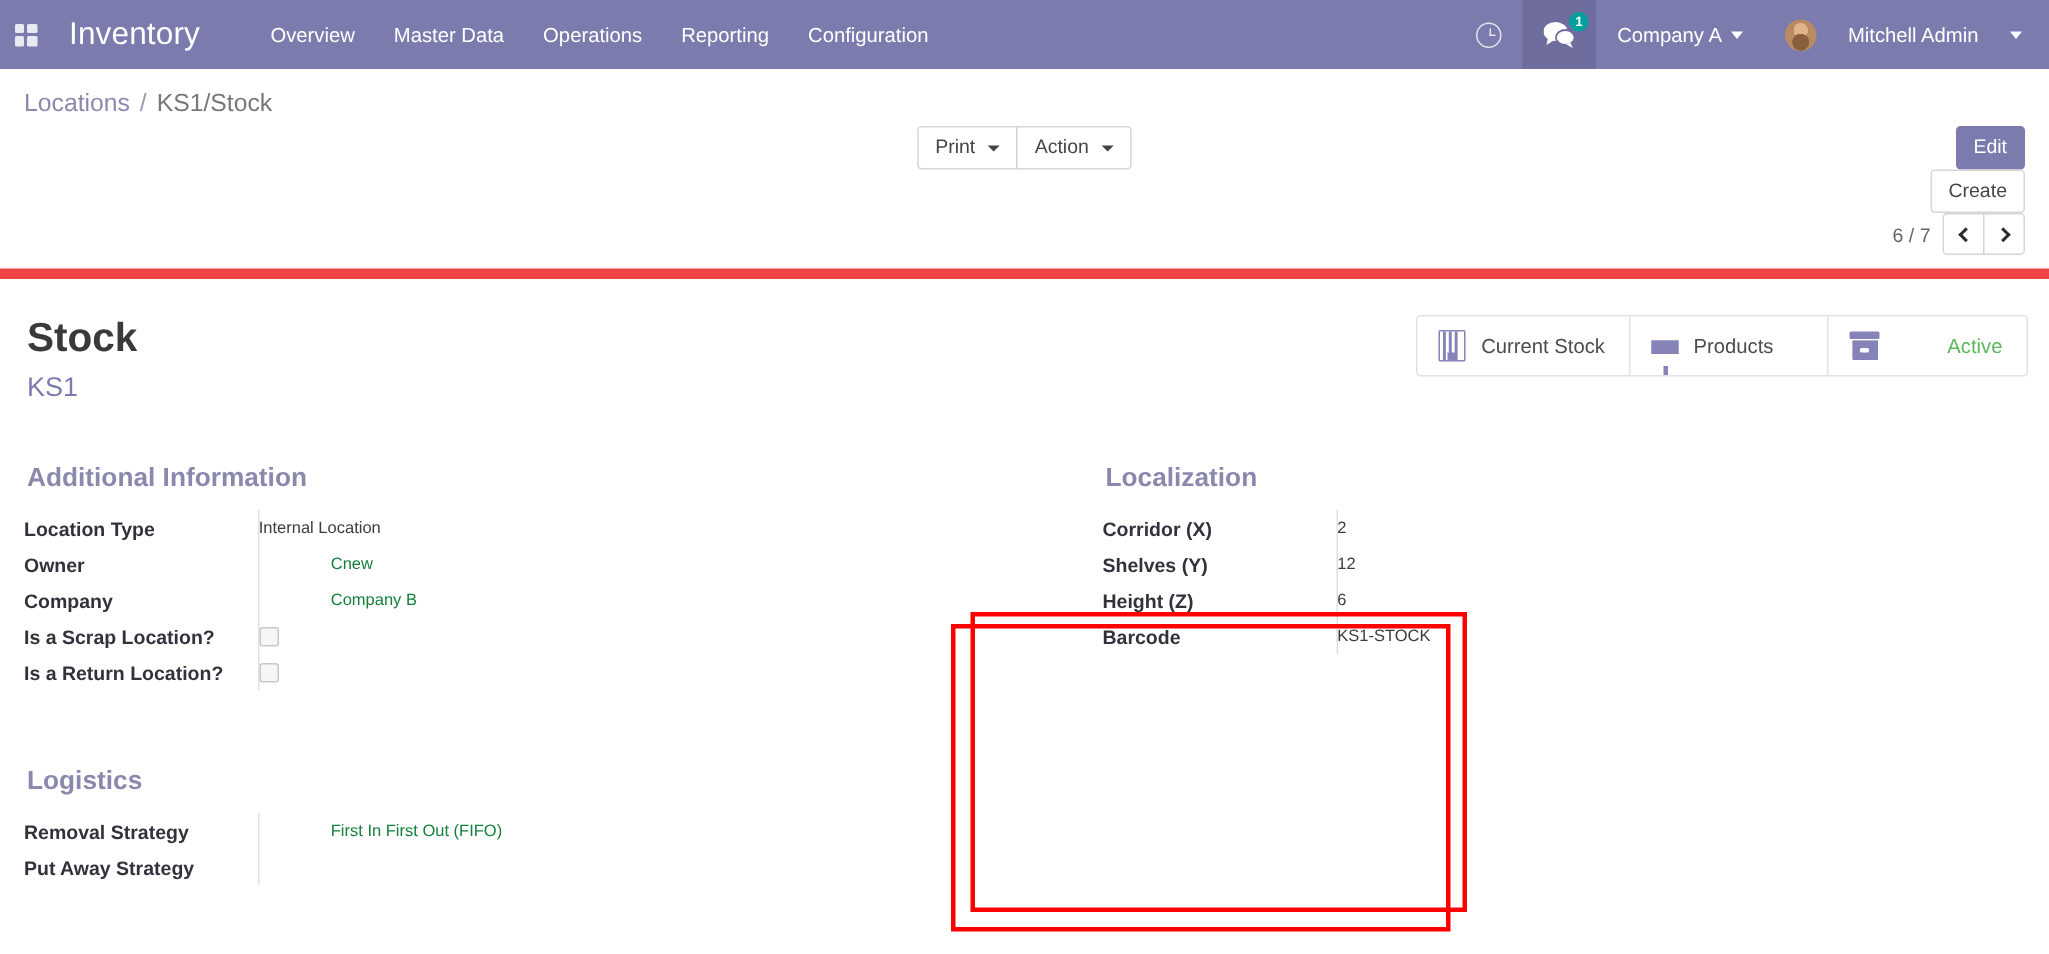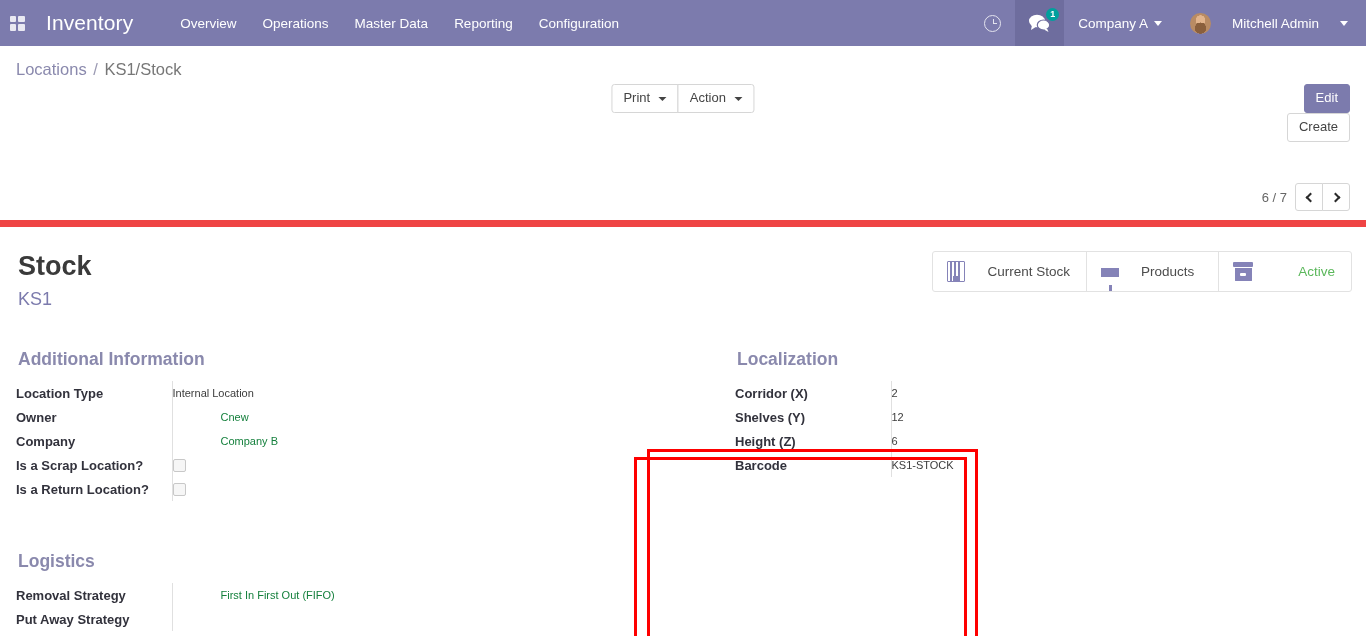--- a/index.html
+++ b/index.html
@@ -178,21 +178,20 @@
     border-right: 4px solid transparent;
     border-top: 4px solid #444;
     display: inline-block;
     margin-left: 5px;
     vertical-align: middle;
   }
   .cp-right {
     margin-left: auto;
     display: flex; align-items: center;
     gap: 8px;
-    margin-top: 41px;
   }
   .pager-count { font-size: 13px; color: #666; }
   .pager-btns { display: flex; }
   .pager-btn {
     width: 28px; height: 28px;
     border: 1px solid #d6d6d6;
     background: #fff;
     display: flex; align-items: center; justify-content: center;
     cursor: pointer;
     color: #333;
@@ -223,21 +222,21 @@
     right: 14px;
     top: 24px;
     display: flex;
     border: 1px solid #e2e2e2;
     border-radius: 3px;
     background: #fff;
     overflow: hidden;
   }
   .stat-btn {
     display: flex; align-items: center;
-    gap: 22px;
+    gap: 10px;
     padding: 9px 16px 9px 14px;
     border-right: 1px solid #e2e2e2;
     cursor: pointer;
     min-width: 132px;
   }
   .stat-btn:last-child { border-right: none; justify-content: space-between; }
   .stat-btn .lbl { font-size: 13.5px; color: #4c4c4c; white-space: nowrap; }
   .stat-btn .lbl.green { color: #5cb85c; }
 
   .ico-building {
@@ -378,22 +377,22 @@
     <div class="apps-grid">
       <i></i>
         <i></i>
         <i></i>
         <i></i>
     </div>
   </div>
   <div class="brand">Inventory</div>
   <div class="menu-items">
     <div class="mi">Overview</div>
+    <div class="mi">Master Data</div>
     <div class="mi">Operations</div>
-    <div class="mi">Master Data</div>
     <div class="mi">Reporting</div>
     <div class="mi">Configuration</div>
   </div>
 
   <div class="nav-right">
     <div class="nav-btn">
       <span class="clock-icon"></span>
     </div>
     <div class="nav-btn active">
       <span class="msg-wrap">

